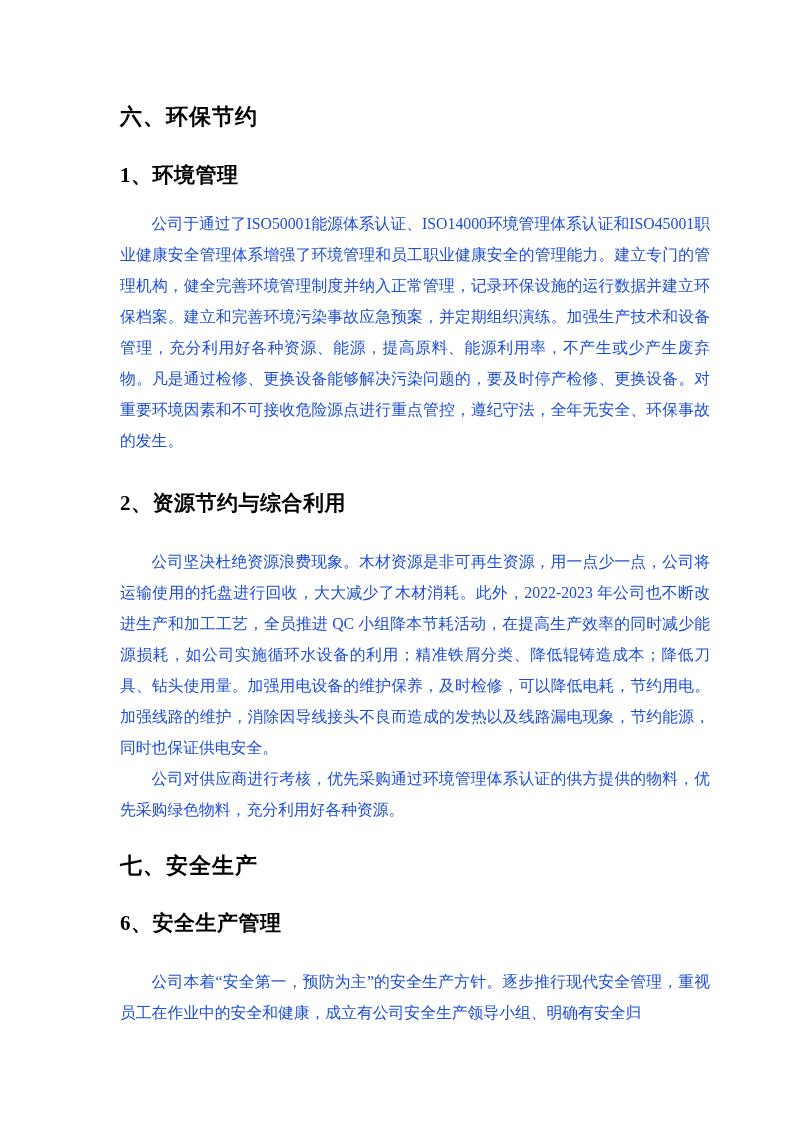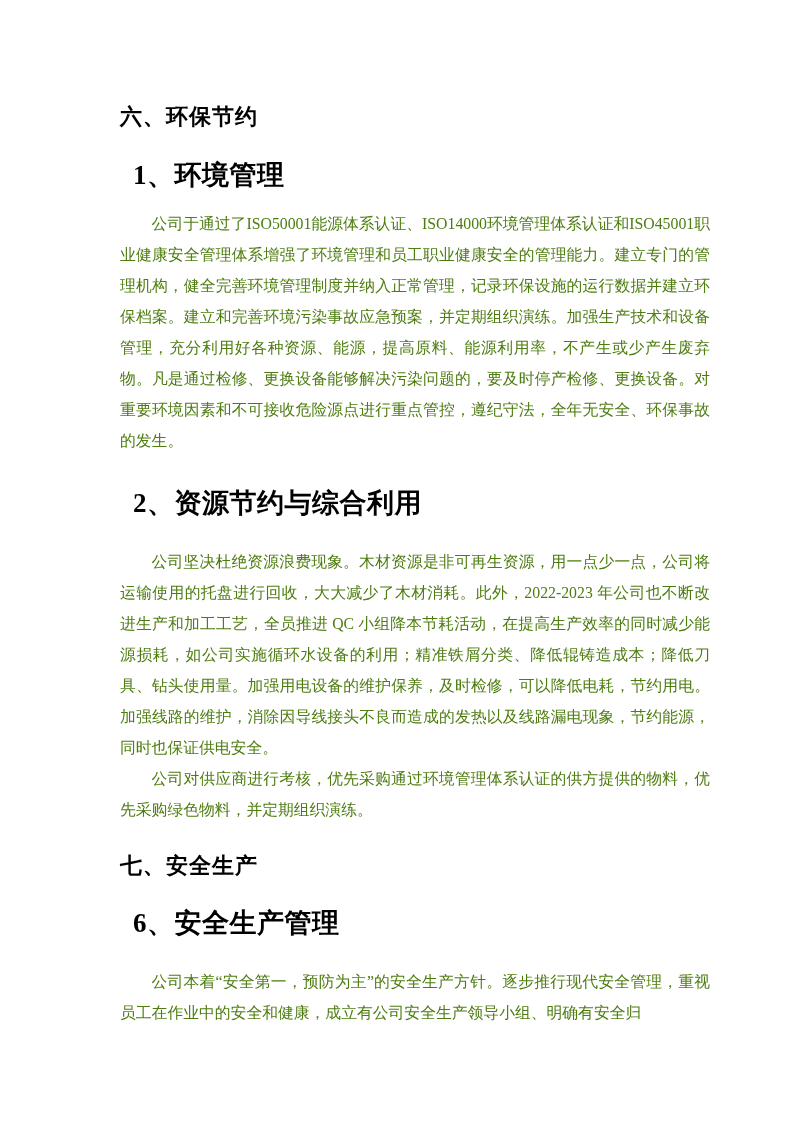--- a/index.html
+++ b/index.html
@@ -20,33 +20,33 @@
   .h1 {
     margin: 0;
     font-family: "DejaVu Sans", "Liberation Sans", sans-serif;
     font-weight: 700;
     font-size: 22px;
     line-height: 26px;
     color: #000000;
     letter-spacing: 1px;
   }
   .h2 {
-    margin: 13px;
+    margin: 0;
     font-family: "Liberation Serif", "DejaVu Serif", serif;
     font-weight: 700;
-    font-size: 27px;
+    font-size: 21px;
     line-height: 26px;
     color: #000000;
     letter-spacing: 0.5px;
   }
   .body-para {
     margin: 0;
     font-size: 15.8px;
     line-height: 31px;
-    color: #4d7c0f;
+    color: #1d4ed8;
     text-align: justify;
     text-justify: inter-ideograph;
     text-indent: 2em;
     word-break: break-all;
   }
   .mt20 { margin-top: 20px; }
   .mt26 { margin-top: 30px; }
   .mt28 { margin-top: 28px; }
   .mt31 { margin-top: 31px; }
   .mt32 { margin-top: 32px; }
@@ -60,21 +60,21 @@
   <h1 class="h1">六、环保节约</h1>
 
   <h2 class="h2 mt32">1、环境管理</h2>
 
   <p class="body-para mt20">公司于通过了ISO50001能源体系认证、ISO14000环境管理体系认证和ISO45001职业健康安全管理体系增强了环境管理和员工职业健康安全的管理能力。建立专门的管理机构，健全完善环境管理制度并纳入正常管理，记录环保设施的运行数据并建立环保档案。建立和完善环境污染事故应急预案，并定期组织演练。加强生产技术和设备管理，充分利用好各种资源、能源，提高原料、能源利用率，不产生或少产生废弃物。凡是通过检修、更换设备能够解决污染问题的，要及时停产检修、更换设备。对重要环境因素和不可接收危险源点进行重点管控，遵纪守法，全年无安全、环保事故的发生。</p>
 
   <h2 class="h2 mt34">2、资源节约与综合利用</h2>
 
   <p class="body-para mt26">公司坚决杜绝资源浪费现象。木材资源是非可再生资源，用一点少一点，公司将运输使用的托盘进行回收，大大减少了木材消耗。此外，2022-2023 年公司也不断改进生产和加工工艺，全员推进 QC 小组降本节耗活动，在提高生产效率的同时减少能源损耗，如公司实施循环水设备的利用；精准铁屑分类、降低辊铸造成本；降低刀具、钻头使用量。加强用电设备的维护保养，及时检修，可以降低电耗，节约用电。加强线路的维护，消除因导线接头不良而造成的发热以及线路漏电现象，节约能源，同时也保证供电安全。</p>
 
-  <p class="body-para">公司对供应商进行考核，优先采购通过环境管理体系认证的供方提供的物料，优先采购绿色物料，并定期组织演练。</p>
+  <p class="body-para">公司对供应商进行考核，优先采购通过环境管理体系认证的供方提供的物料，优先采购绿色物料，充分利用好各种资源。</p>
 
   <h1 class="h1 mt28">七、安全生产</h1>
 
   <h2 class="h2 mt31">6、安全生产管理</h2>
 
   <p class="body-para mt26">公司本着“安全第一，预防为主”的安全生产方针。逐步推行现代安全管理，重视员工在作业中的安全和健康，成立有公司安全生产领导小组、明确有安全归</p>
 
 </div>
 
 </body></html>

